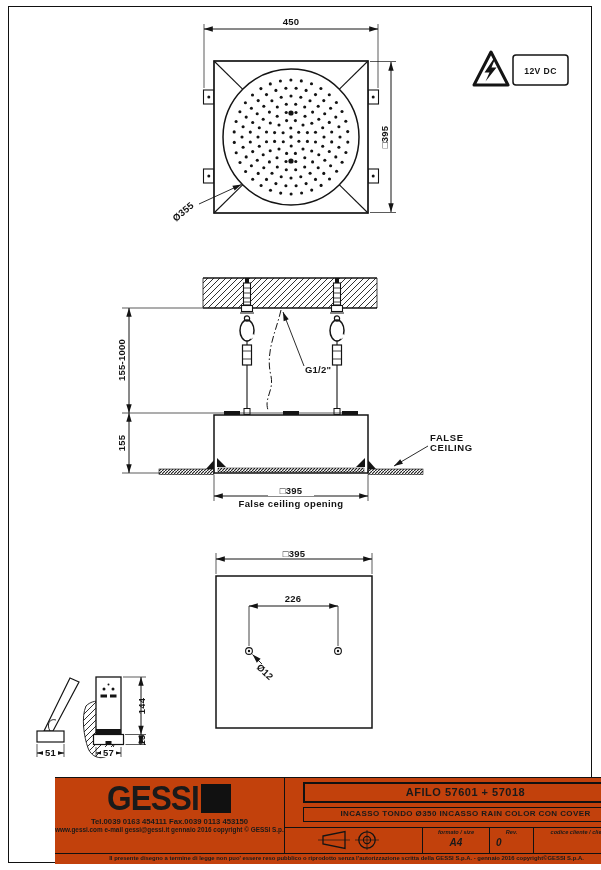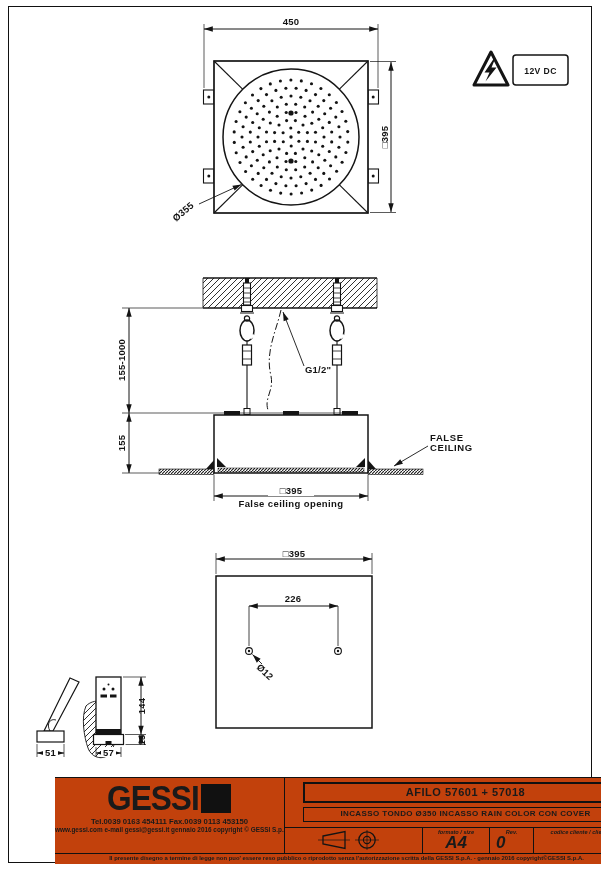--- a/index.html
+++ b/index.html
@@ -26,21 +26,21 @@
   #f-right{flex:1;display:flex;flex-direction:column;min-width:0;}
   .tbox{border:2px solid #111;margin:4px 10px 0 18px;text-align:center;
         font-weight:bold;font-size:11px;line-height:17px;letter-spacing:0.5px;}
   .sbox{border:1.5px solid #111;margin:4px 10px 0 18px;text-align:center;
         font-weight:bold;font-size:8px;line-height:12.5px;letter-spacing:0.4px;}
   .meta-row{flex:1;display:flex;border-top:1.2px solid #111;margin-top:5px;}
   .meta-cell{border-left:1.2px solid #111;display:flex;flex-direction:column;
              align-items:center;overflow:hidden;}
   .meta-cell:first-child{border-left:none;}
   .meta-label{font-size:5.6px;font-weight:bold;font-style:italic;line-height:8px;white-space:nowrap;}
-  .meta-value{font-size:17px;font-weight:bold;font-style:italic;line-height:13px;}
+  .meta-value{font-size:10px;font-weight:bold;font-style:italic;line-height:13px;}
   #disclaimer{height:10px;border-top:1.2px solid #111;font-size:5.9px;font-weight:bold;
               text-align:center;line-height:9px;white-space:nowrap;overflow:hidden;}
 </style>
 </head>
 <body>
 
 <div id="sheet">
   <div id="border"></div>
 
   <svg class="draw" width="601" height="870" viewBox="0 0 601 870">

